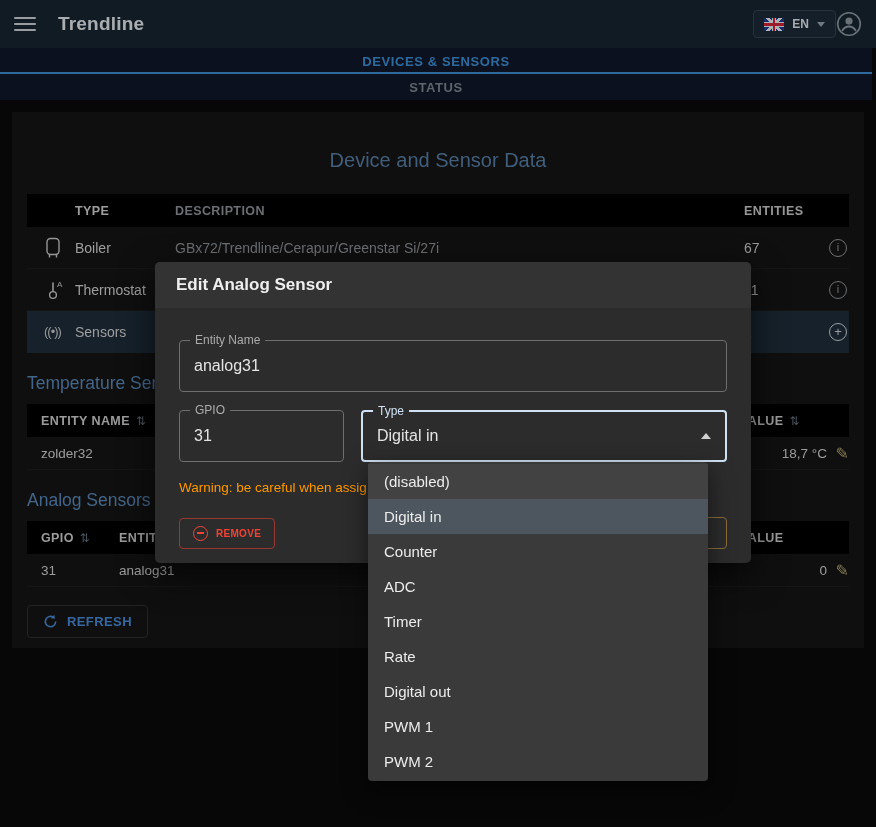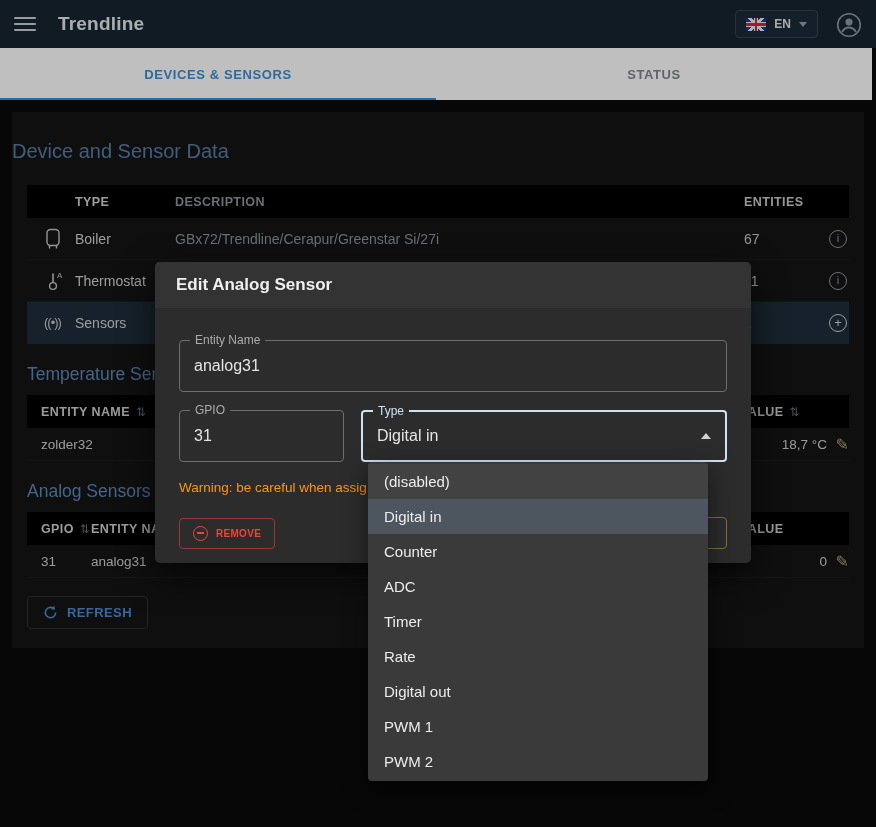--- a/index.html
+++ b/index.html
@@ -10,72 +10,72 @@
     font-family:"Liberation Sans","DejaVu Sans",sans-serif;
   }
 
   
   .appbar { position:absolute; top:0; left:0; right:0; height:48px;
     background:#172430; display:flex; align-items:center; padding:0 14px; z-index:1; }
   .menu-btn { width:22px; height:22px; display:flex; flex-direction:column;
     justify-content:center; gap:4px; cursor:pointer; margin-right:22px; }
   .menu-btn span { display:block; height:2px; background:#ccd2d7; border-radius:1px; }
   .appbar-title { font-size:19px; font-weight:700; color:#e3e7ea; letter-spacing:.2px; }
-  .appbar-right { margin-left:auto; display:flex; align-items:flex-end; gap:18px; }
+  .appbar-right { margin-left:auto; display:flex; align-items:center; gap:0; }
   .lang-btn { display:flex; align-items:center; gap:8px; padding:6px 10px;
     border:1px solid #324453; background:#1c2a37; border-radius:4px; cursor:pointer; }
   .flag { width:20px; height:13px; position:relative; background:#1e3a8a;
     overflow:hidden; border-radius:1px; flex:0 0 auto; }
   .flag::before { content:""; position:absolute; inset:0; background:
     linear-gradient(45deg, transparent 44%, #e8ecef 44%, #e8ecef 56%, transparent 56%),
     linear-gradient(-45deg, transparent 44%, #e8ecef 44%, #e8ecef 56%, transparent 56%); }
   .flag::after { content:""; position:absolute; inset:0; background:
     linear-gradient(to right, transparent 44%, #cf2438 44%, #cf2438 56%, transparent 56%),
     linear-gradient(to bottom, transparent 38%, #cf2438 38%, #cf2438 62%, transparent 62%),
     linear-gradient(to right, transparent 38%, #e8ecef 38%, #e8ecef 62%, transparent 62%),
     linear-gradient(to bottom, transparent 28%, #e8ecef 28%, #e8ecef 72%, transparent 72%); }
   .lang-label { font-size:12px; font-weight:700; color:#dfe5ea; }
   .caret-down { width:0; height:0; border-left:4px solid transparent;
     border-right:4px solid transparent; border-top:5px solid #93a2ae; }
 
   
   .tabs { position:absolute; top:48px; left:0; right:4px; height:52px;
-    background:#ffffff; display:flex; z-index:1; }
+    background:#0f172a; display:flex; z-index:1;flex-direction:column; }
   .tab { flex:1; display:flex; align-items:center; justify-content:center;
     font-size:13px; font-weight:700; letter-spacing:.6px; color:#7e868d;
     position:relative; cursor:pointer; }
   .tab.active { color:#3f8ed2; }
   .tab.active::after { content:""; position:absolute; left:0; right:0; bottom:0;
     height:2px; background:#3f8ed2; }
 
   
   .panel { position:absolute; top:112px; left:12px; right:12px; height:536px;
     background:#141414; z-index:1; }
-  .page-title { padding-top:28px; margin:0; font-size:20px;
+  .page-title { text-align:center; padding-top:28px; margin:9px; font-size:20px;
     font-weight:400; color:#567ea6; }
 
   .tbl { margin:0 15px; }
   .tbl1 { margin-top:22px; }
   .thead { display:flex; align-items:center; background:#010102; height:33px;
     color:#8ba0b4; font-size:12.5px; font-weight:700; letter-spacing:.4px; }
   .trow { display:flex; align-items:center; height:42px;
     border-bottom:1px solid #1d1d1d; font-size:14px; }
   .trow.small { height:33px; font-size:13.5px; }
   .trow.selected { background:#1e2c3a; border-bottom-color:#1e2c3a; }
 
   .c1 { width:148px; display:flex; align-items:center; color:#d2d2d2; }
   .thead .c1 { padding-left:48px; }
   .c1 .cicon { width:31px; margin-left:17px; display:flex; align-items:center; color:#c7c7c7; }
   .c-desc { flex:1; color:#8f9399; }
   .c-ent { width:68px; padding-left:4px; color:#c9c9c9; }
   .thead .c-ent { padding-left:4px; }
   .c-act { width:41px; display:flex; justify-content:flex-end; padding-right:2px; }
 
   .c-entity { flex:1; padding-left:14px; color:#cfcfcf; }
-  .c-gpio { width:64px; padding-left:14px; color:#cfcfcf; }
+  .c-gpio { width:92px; padding-left:14px; color:#cfcfcf; }
   .c-val { width:87px; text-align:right; color:#cfcfcf; }
   .thead .c-val { text-align:left; }
   .c-act2 { width:22px; display:flex; justify-content:flex-end; }
 
   .sort { margin-left:6px; font-size:12px; color:#63727f; font-weight:400; }
   .circle-ico { width:18px; height:18px; border-radius:50%; border:1.5px solid #8f979e;
     color:#8f979e; display:flex; align-items:center; justify-content:center;
     font-size:11px; line-height:1; cursor:pointer; }
   .circle-ico.plus { border-color:#ccd3d9; color:#ccd3d9; font-size:13px; }
   .edit-ico { font-size:16px; color:#b0a36e; cursor:pointer; }

